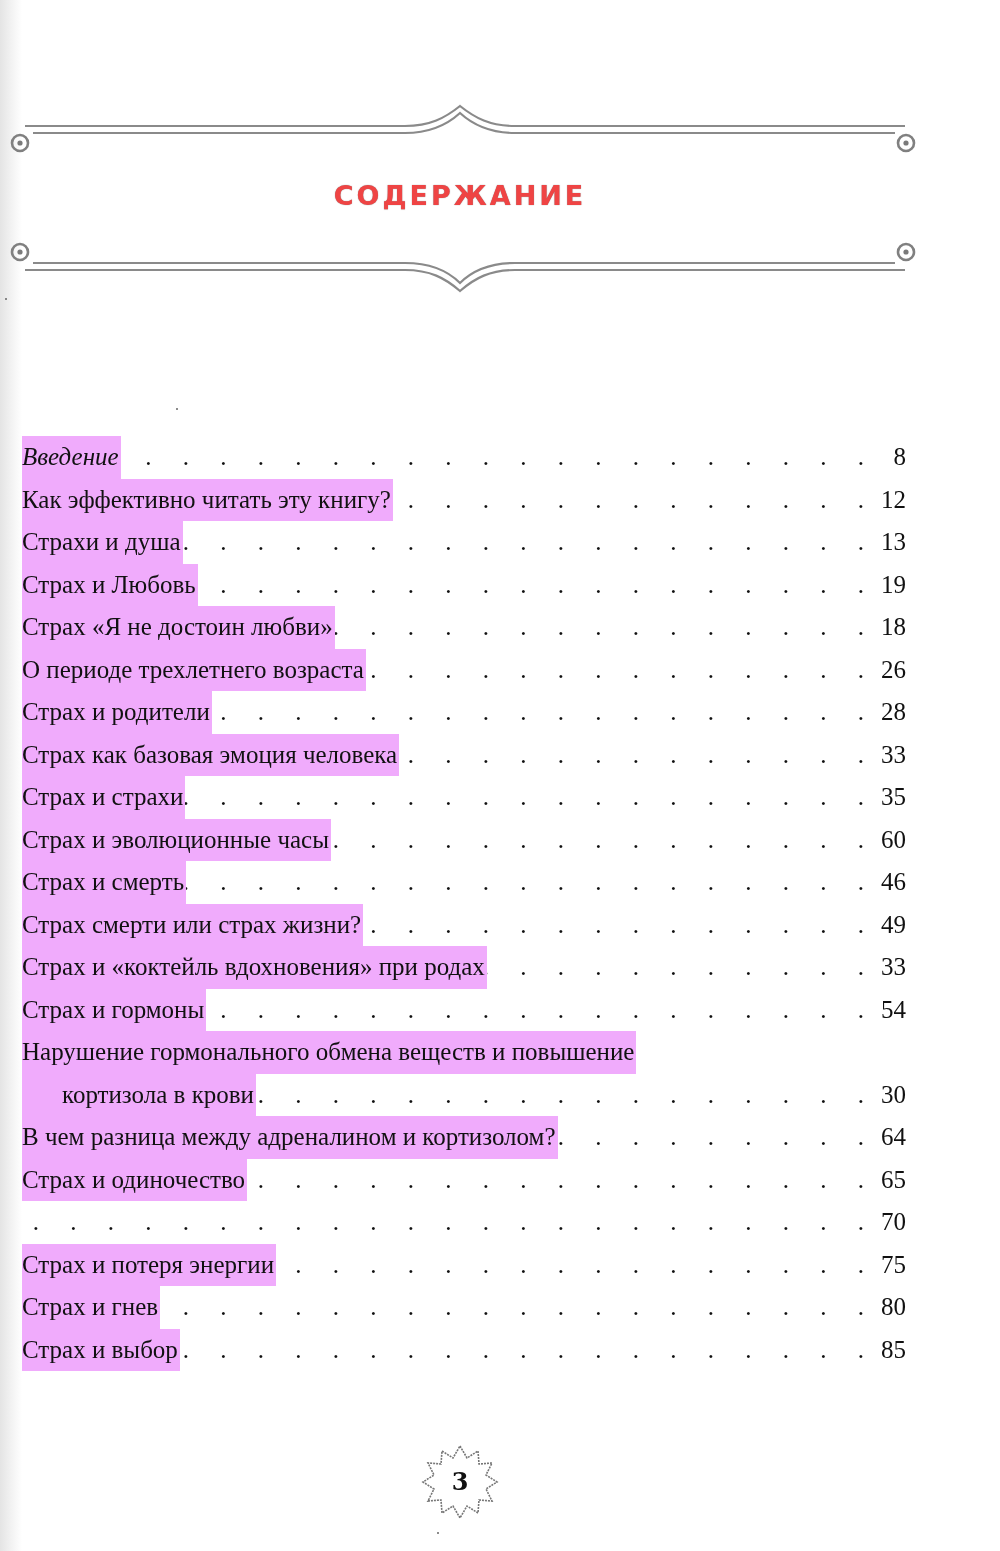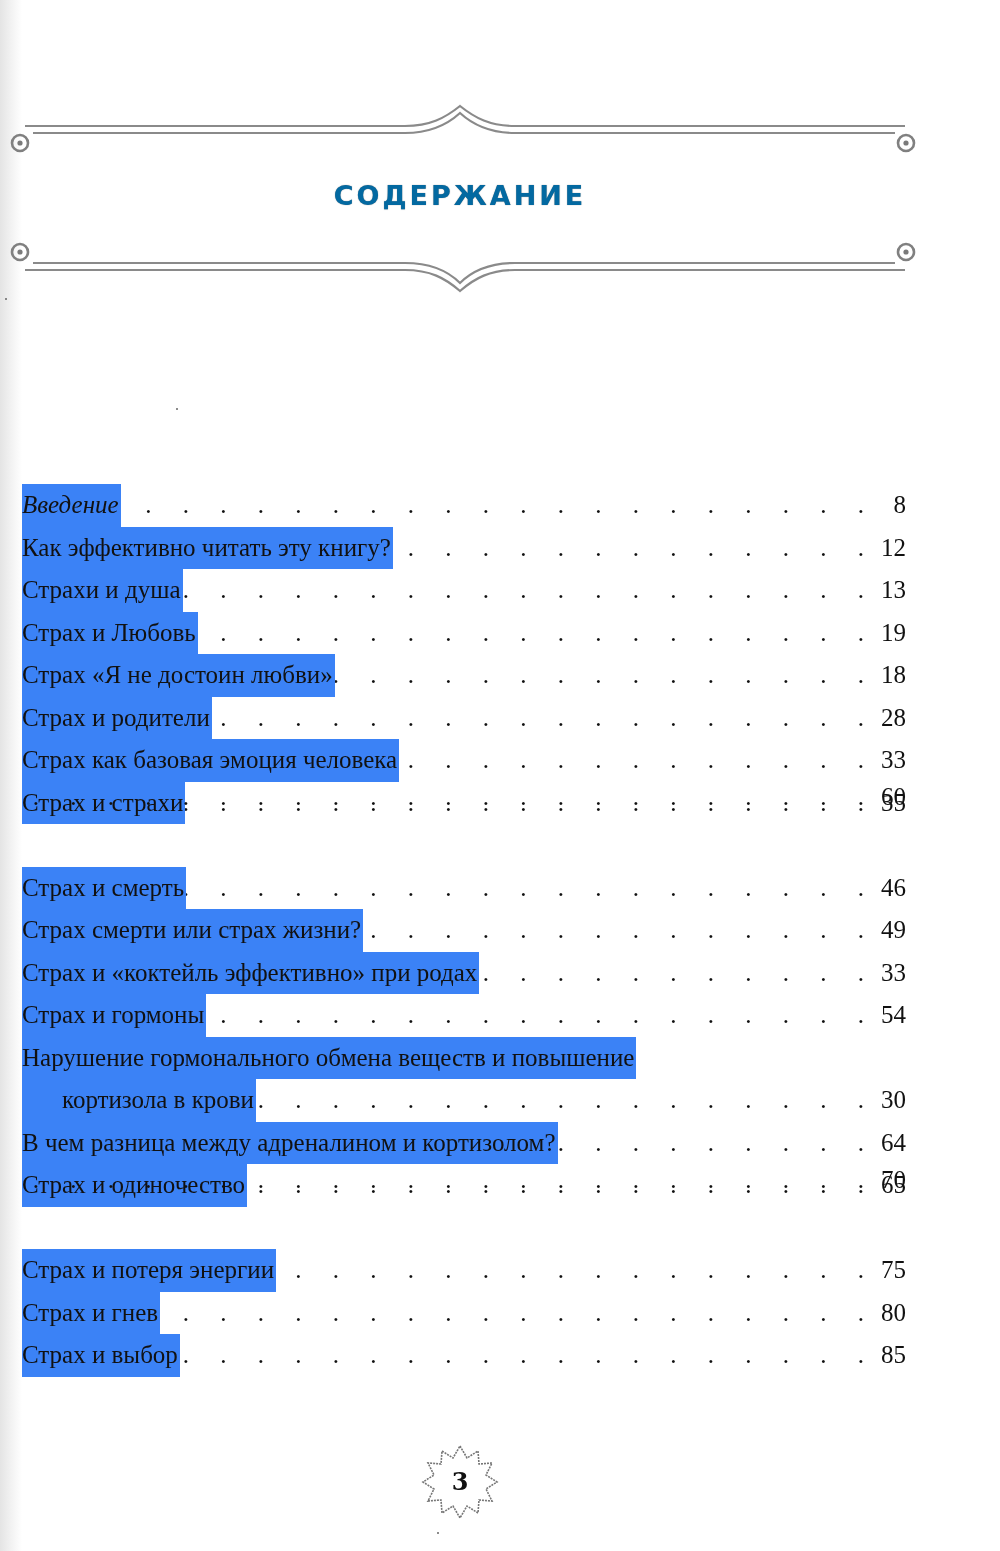--- a/index.html
+++ b/index.html
@@ -11,29 +11,29 @@
   }
   .edge-shade {
     position: absolute; left: 0; top: 0; width: 22px; height: 1551px;
     background: linear-gradient(to right, #e4e4e4 0%, #f2f2f2 50%, rgba(255,255,255,0) 100%);
   }
   .frame { position: absolute; left: 0; width: 1000px; height: 70px; }
   .frame svg { display: block; }
   .title {
     position: absolute; left: 0; width: 920px; top: 180px; text-align: center;
     font-family: "DejaVu Sans", sans-serif; font-weight: bold;
-    font-size: 27px; letter-spacing: 3px; color: #0369a1;
+    font-size: 27px; letter-spacing: 3px; color: #ef4444;
     text-shadow: 0 0 1px #777;
   }
   .toc { position: absolute; left: 22px; top: 436px; width: 884px; }
   .toc-row {
     position: relative; height: 42.5px; line-height: 42.5px; font-size: 25px;
     display: flex; align-items: baseline; white-space: nowrap;
   }
-  .toc-row .label { flex: 0 0 auto; background: #3b82f6; padding-right: 2px; margin-top: 48px; }
+  .toc-row .label { flex: 0 0 auto; background: #f0abfc; padding-right: 2px; }
   .toc-row .label.italic { font-style: italic; }
   .toc-row .dots {
     flex: 1 1 auto; overflow: hidden; letter-spacing: 0;
     text-align: right; direction: rtl; color: #111;
   }
   .toc-row .dots::before {
     content: ".\2003\00a0.\2003\00a0.\2003\00a0.\2003\00a0.\2003\00a0.\2003\00a0.\2003\00a0.\2003\00a0.\2003\00a0.\2003\00a0.\2003\00a0.\2003\00a0.\2003\00a0.\2003\00a0.\2003\00a0.\2003\00a0.\2003\00a0.\2003\00a0.\2003\00a0.\2003\00a0.\2003\00a0.\2003\00a0.\2003\00a0.\2003\00a0.";
   }
   .toc-row .page { flex: 0 0 auto; min-width: 34px; text-align: right; padding-left: 8px; }
   .toc-row.wrap-first .dots::before { content: ""; }
@@ -109,50 +109,56 @@
     <span class="label">Страх и Любовь</span>
     <span class="dots"></span>
     <span class="page">19</span>
   </div>
   <div class="toc-row">
     <span class="label">Страх «Я не достоин любви»</span>
     <span class="dots"></span>
     <span class="page">18</span>
   </div>
   <div class="toc-row">
+    <span class="label">О периоде трехлетнего возраста</span>
+    <span class="dots"></span>
+    <span class="page">26</span>
+  </div>
+  <div class="toc-row">
     <span class="label">Страх и родители</span>
     <span class="dots"></span>
     <span class="page">28</span>
   </div>
   <div class="toc-row">
     <span class="label">Страх как базовая эмоция человека</span>
     <span class="dots"></span>
     <span class="page">33</span>
   </div>
   <div class="toc-row">
     <span class="label">Страх и страхи</span>
     <span class="dots"></span>
     <span class="page">35</span>
   </div>
   <div class="toc-row">
+    <span class="label">Страх и эволюционные часы</span>
     <span class="dots"></span>
     <span class="page">60</span>
   </div>
   <div class="toc-row">
     <span class="label">Страх и смерть</span>
     <span class="dots"></span>
     <span class="page">46</span>
   </div>
   <div class="toc-row">
     <span class="label">Страх смерти или страх жизни?</span>
     <span class="dots"></span>
     <span class="page">49</span>
   </div>
   <div class="toc-row">
-    <span class="label">Страх и «коктейль эффективно» при родах</span>
+    <span class="label">Страх и «коктейль вдохновения» при родах</span>
     <span class="dots"></span>
     <span class="page">33</span>
   </div>
   <div class="toc-row">
     <span class="label">Страх и гормоны</span>
     <span class="dots"></span>
     <span class="page">54</span>
   </div>
   <div class="toc-row wrap-first">
     <span class="label">Нарушение гормонального обмена веществ и повышение</span>

